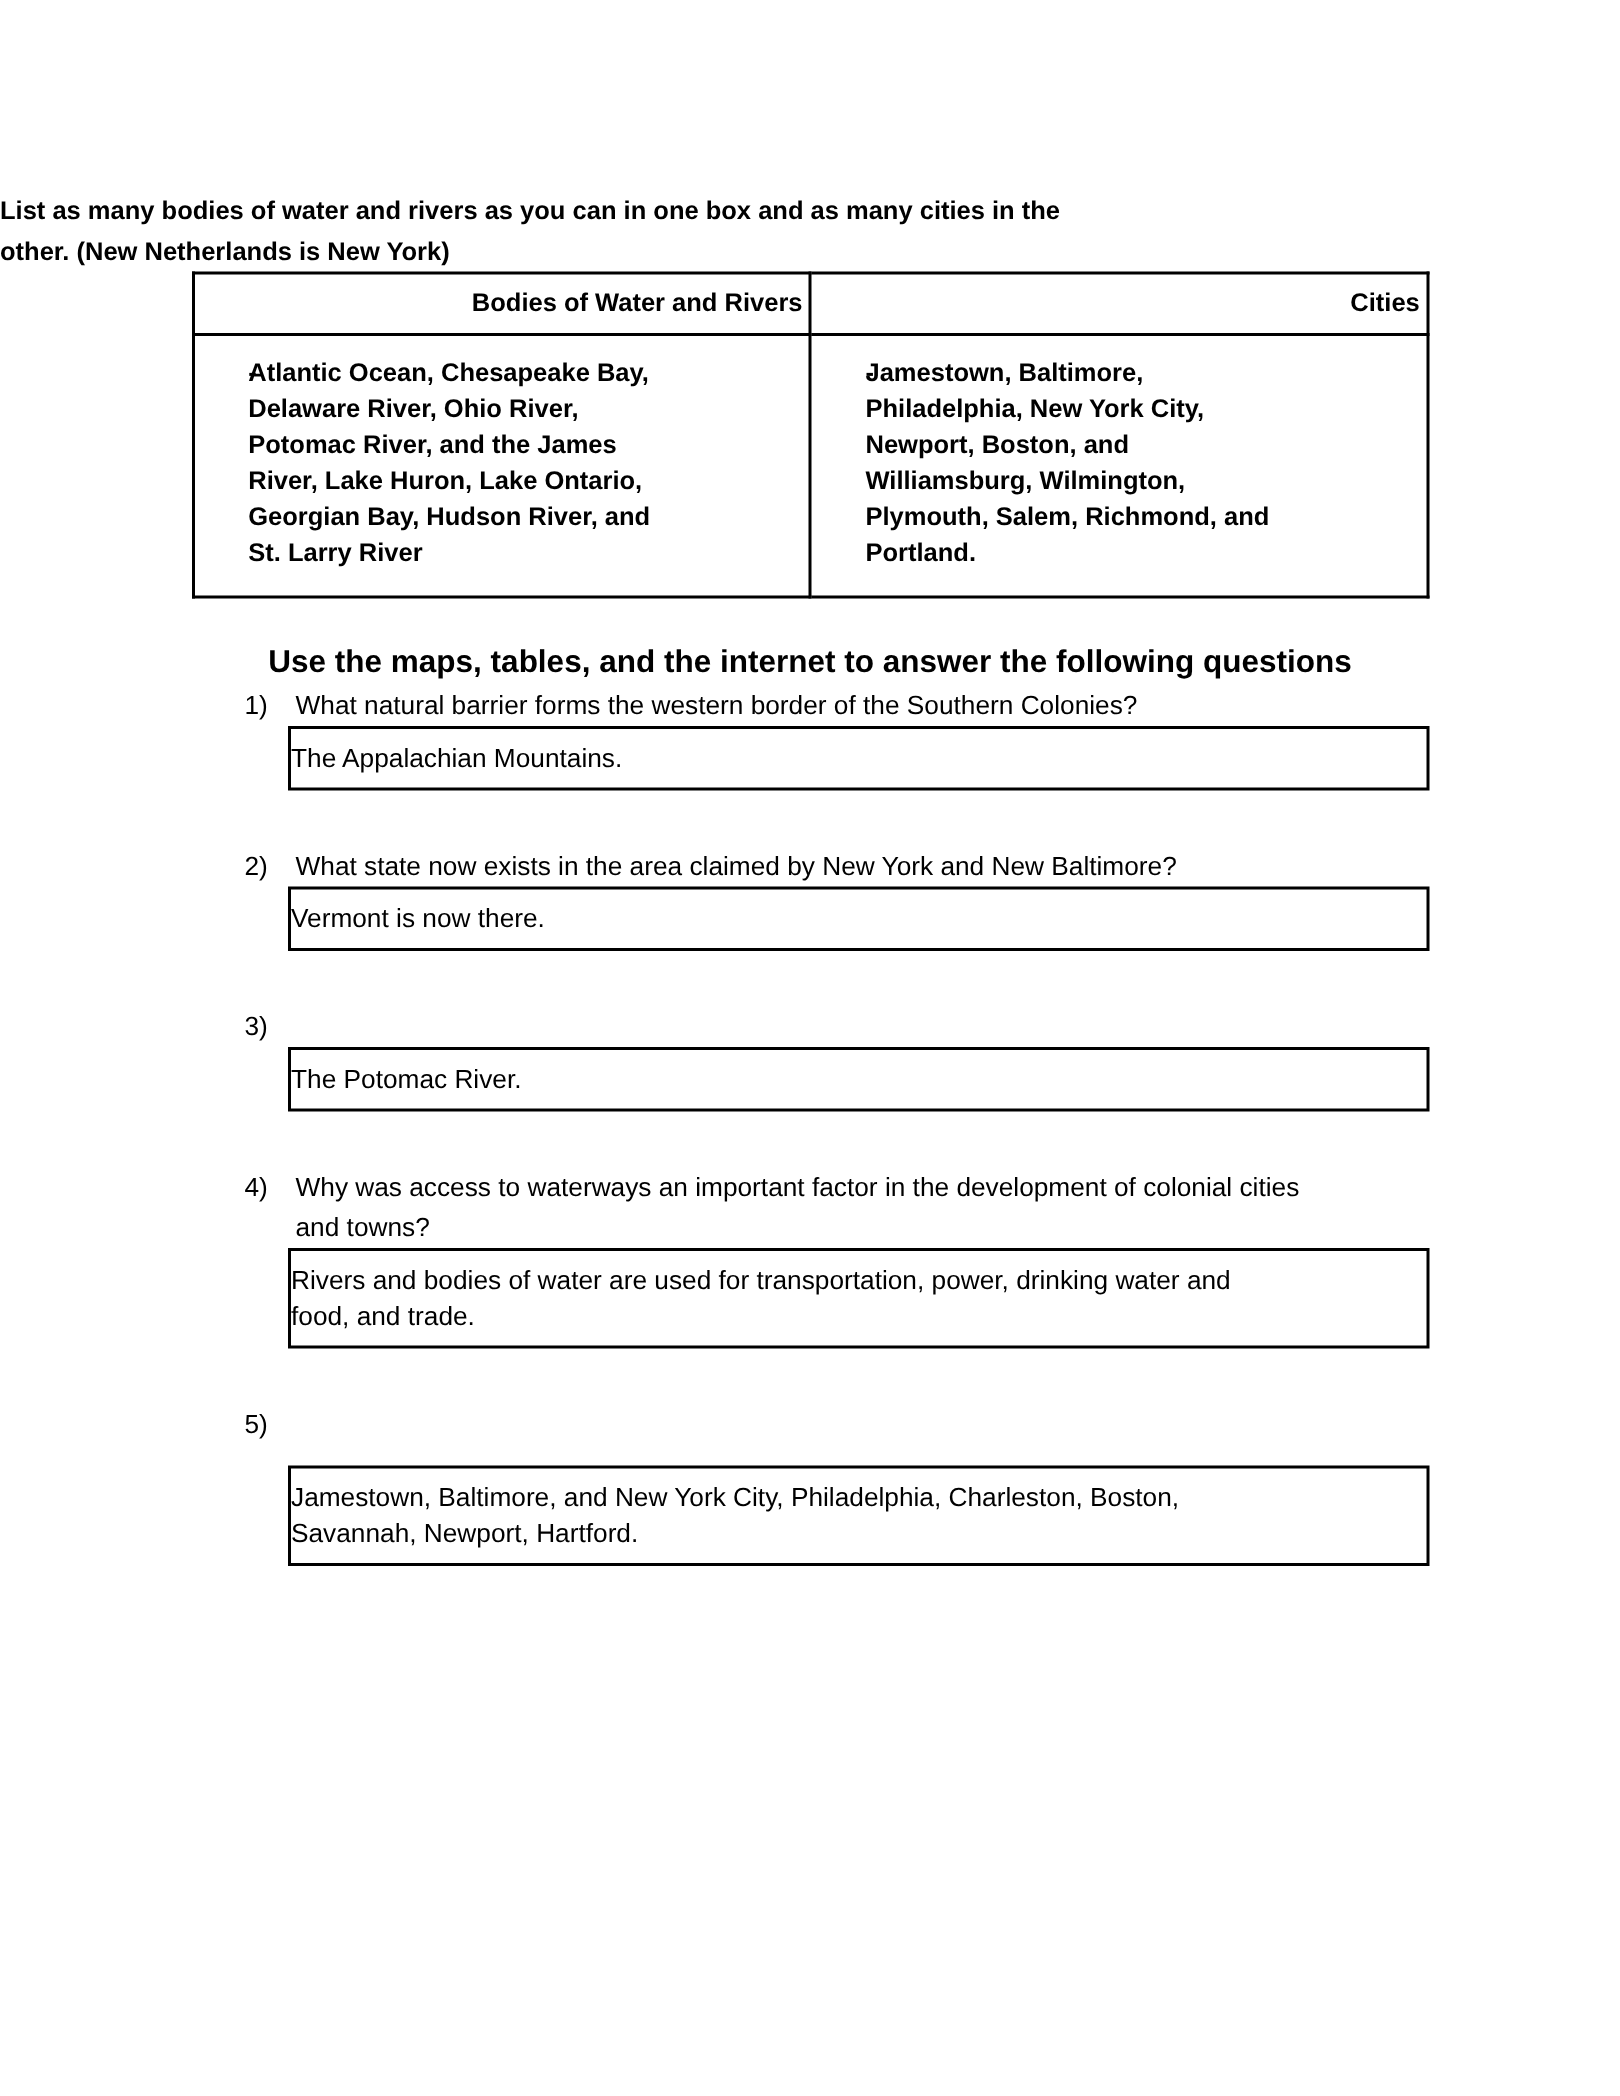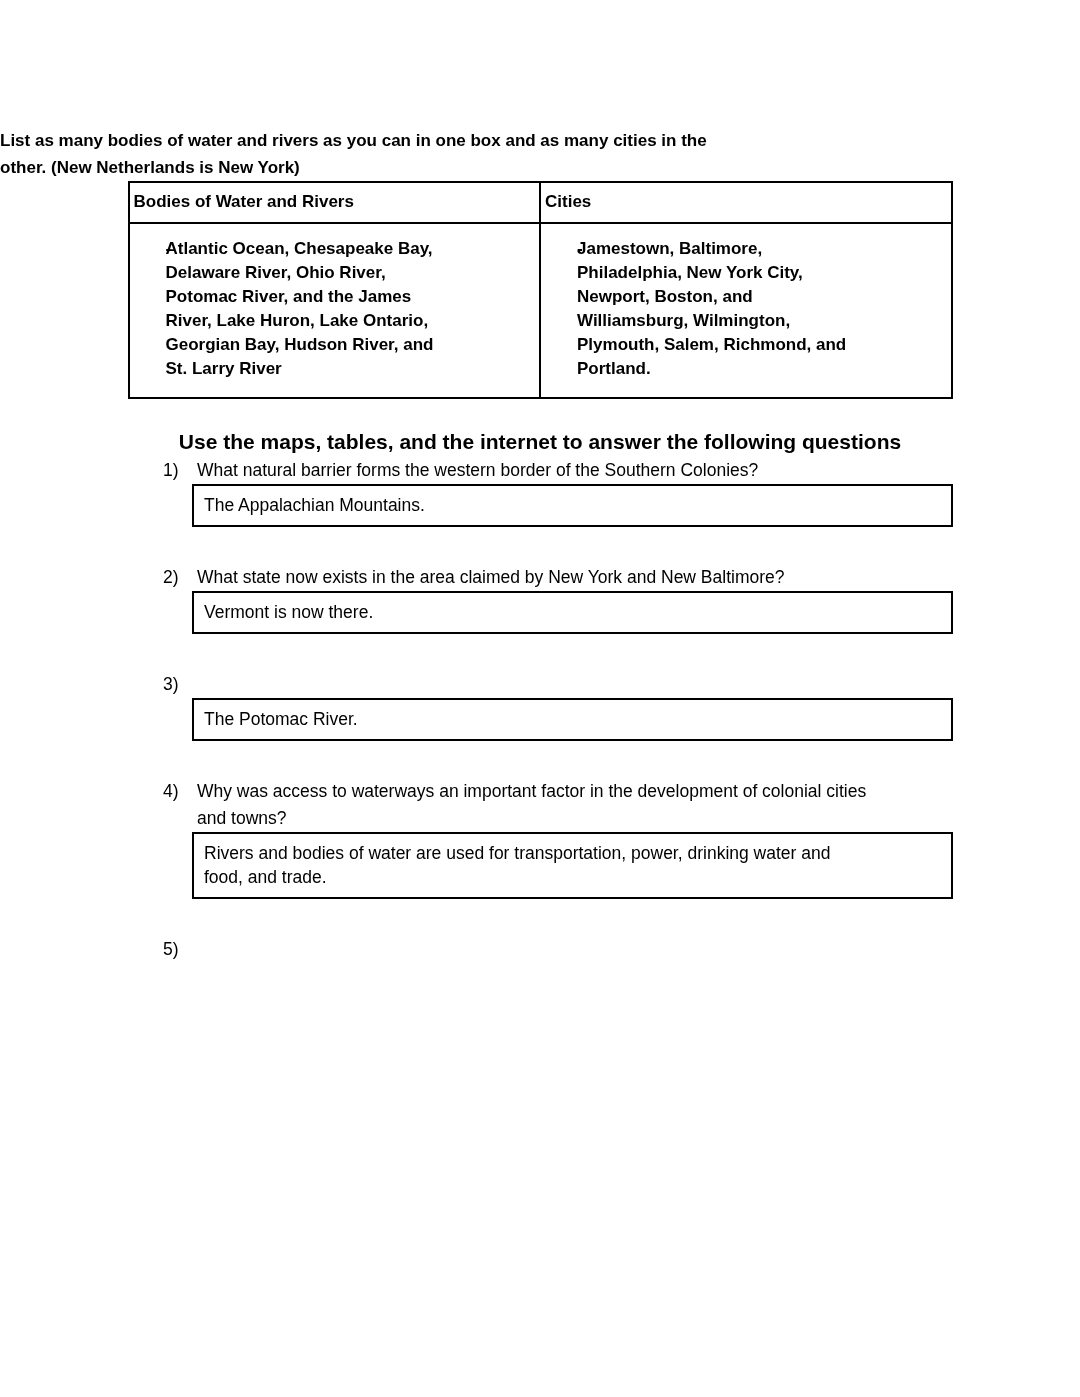--- a/index.html
+++ b/index.html
@@ -31,21 +31,21 @@
     table-layout: fixed;
   }
   table.water-cities th,
   table.water-cities td {
     border: 2px solid #000000;
     width: 50%;
   }
   table.water-cities th {
     font-size: 17px;
     font-weight: bold;
-    text-align: left;
+    text-align: right;
     padding: 9px 4px 10px 4px;
     line-height: 20px;
   }
   table.water-cities td {
     vertical-align: top;
     padding: 13px 10px 16px 0;
   }
   .cell-flex { display: flex; align-items: flex-start; }
   .bullet {
     display: inline-block;
@@ -82,21 +82,21 @@
   }
   .q-text {
     font-size: 17.5px;
     line-height: 27px;
     white-space: pre-line;
   }
   .answer-box {
     margin-left: 29px;
     width: 761px;
     border: 2px solid #000000;
-    padding: 7px 14px 8px 10px;
+    padding: 7px 14px 8px 0;
     background: #ffffff;
   }
   .answer-box.gap-before { margin-top: 14px; }
   .answer-text {
     font-size: 17.5px;
     line-height: 24px;
     white-space: pre-line;
   }
 </style>
 </head>
@@ -182,15 +182,19 @@
     <div class="answer-box">
       <div class="answer-text">Rivers and bodies of water are used for transportation, power, drinking water and
 food, and trade.</div>
     </div>
   </div>
 
   <div class="question spaced">
     <div class="q-line">
       <span class="q-num">5)</span>
     </div>
+    <div class="answer-box gap-before">
+      <div class="answer-text">Jamestown, Baltimore, and New York City, Philadelphia, Charleston, Boston,
+Savannah, Newport, Hartford.</div>
+    </div>
   </div>
 
 </div>
 
 </body></html>

